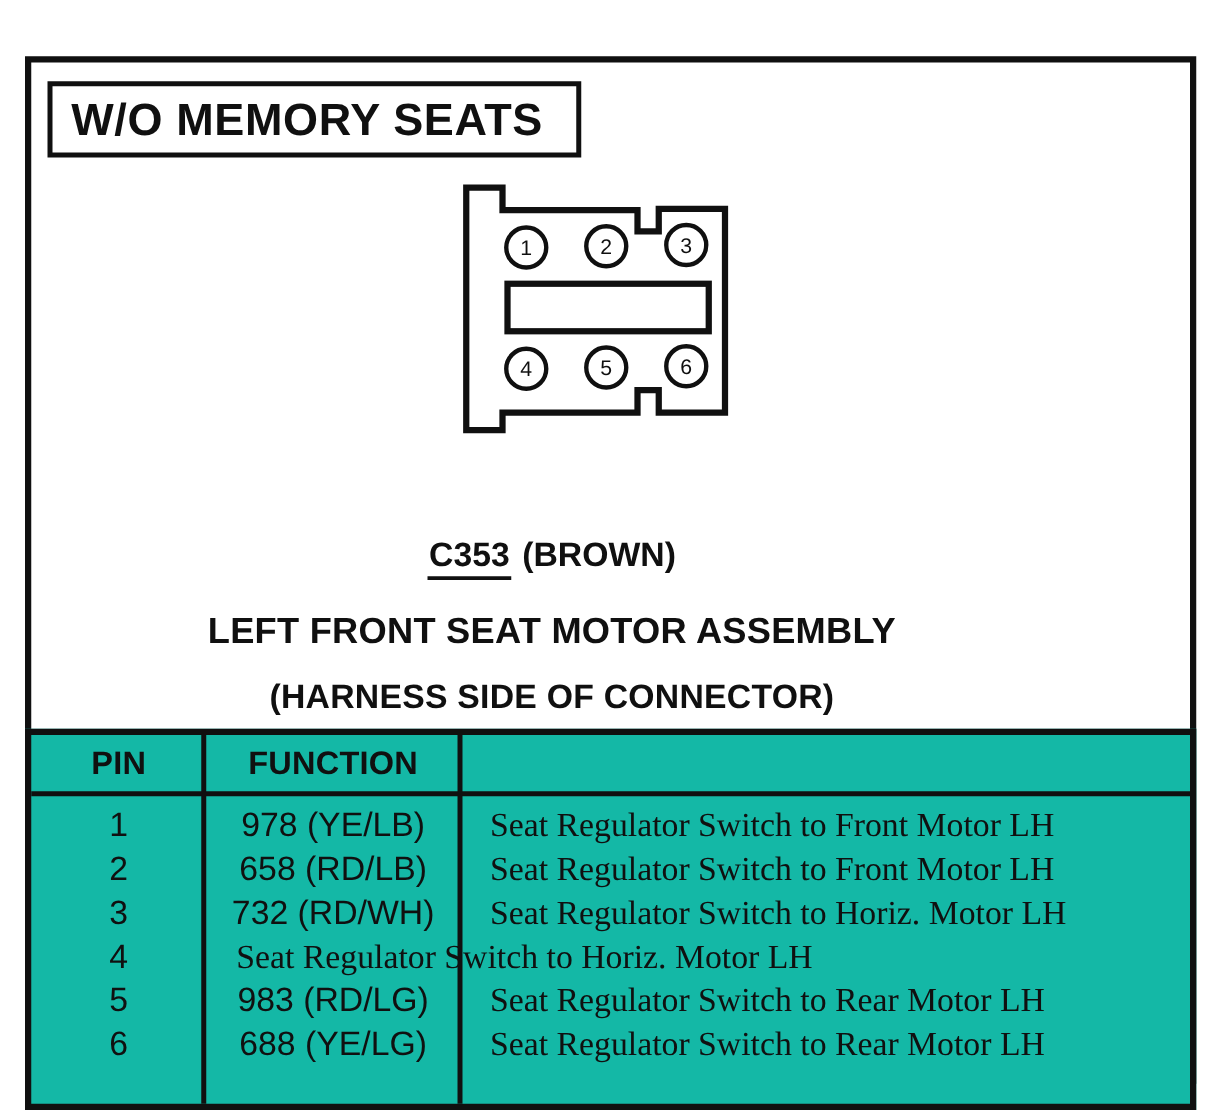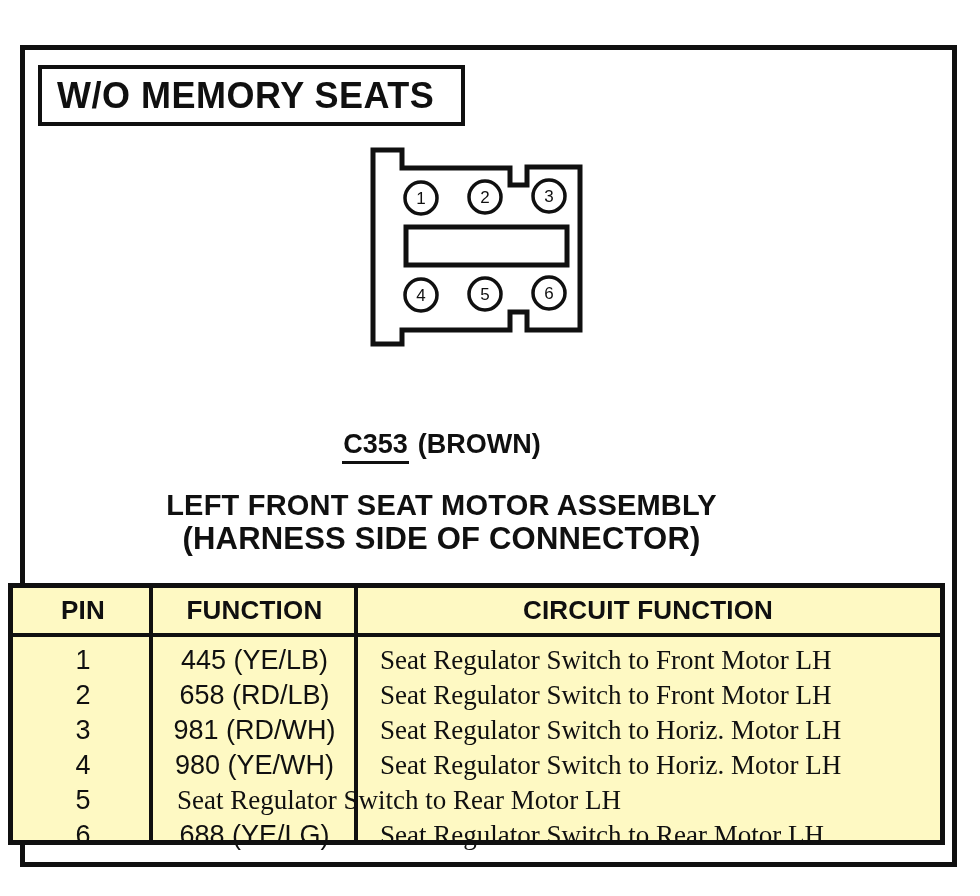--- a/index.html
+++ b/index.html
@@ -50,28 +50,28 @@
     line-height:1.12;
   }
   .cap-id{top:429px;font-size:27px;}
   .cap-id .underlined{
     display:inline-block;
     border-bottom:3px solid var(--ink,#101010);
     padding:0 1px 2px 1px;
   }
   .cap-id .color-label{margin-left:9px;}
   .cap-line1{top:489px;font-size:29px;letter-spacing:0.2px;}
-  .cap-line2{top:522px;font-size:31px;letter-spacing:0.2px;}
+  .cap-line2{top:542px;font-size:27px;letter-spacing:0.2px;}
   
   .pin-table{
-    position:absolute;left:8px;top:583px;
-    width:937px;height:262px;
+    position:absolute;left:20px;top:583px;
+    width:937px;height:305px;
     border:5px solid var(--ink,#101010);
     box-sizing:border-box;
-    background:#fef9c3;
+    background:#14b8a6;
   }
   .vsep{
     position:absolute;top:0;bottom:0;width:4px;
     background:var(--ink,#101010);
   }
   .vsep1{left:136px;}
   .vsep2{left:341px;}
   .thead{
     display:grid;grid-template-columns:140px 203px 1fr;
     height:45px;
@@ -141,49 +141,48 @@
   </div>
   <div class="caption cap-line1">LEFT FRONT SEAT MOTOR ASSEMBLY</div>
   <div class="caption cap-line2">(HARNESS SIDE OF CONNECTOR)</div>
 
   <div class="pin-table">
     <div class="vsep vsep1"></div>
     <div class="vsep vsep2"></div>
     <div class="thead">
       <div class="th">PIN</div>
       <div class="th">FUNCTION</div>
-      <div class="th">CIRCUIT FUNCTION</div>
     </div>
     <div class="tbody">
   <div class="trow">
     <div class="td center">1</div>
-    <div class="td center">445 (YE/LB)</div>
+    <div class="td center">978 (YE/LB)</div>
     <div class="td fn">Seat Regulator Switch to Front Motor LH</div>
   </div>
 
   <div class="trow">
     <div class="td center">2</div>
     <div class="td center">658 (RD/LB)</div>
     <div class="td fn">Seat Regulator Switch to Front Motor LH</div>
   </div>
 
   <div class="trow">
     <div class="td center">3</div>
-    <div class="td center">981 (RD/WH)</div>
+    <div class="td center">732 (RD/WH)</div>
     <div class="td fn">Seat Regulator Switch to Horiz. Motor LH</div>
   </div>
 
   <div class="trow">
     <div class="td center">4</div>
-    <div class="td center">980 (YE/WH)</div>
     <div class="td fn">Seat Regulator Switch to Horiz. Motor LH</div>
   </div>
 
   <div class="trow">
     <div class="td center">5</div>
+    <div class="td center">983 (RD/LG)</div>
     <div class="td fn">Seat Regulator Switch to Rear Motor LH</div>
   </div>
 
   <div class="trow">
     <div class="td center">6</div>
     <div class="td center">688 (YE/LG)</div>
     <div class="td fn">Seat Regulator Switch to Rear Motor LH</div>
   </div>
 </div>
   </div>

